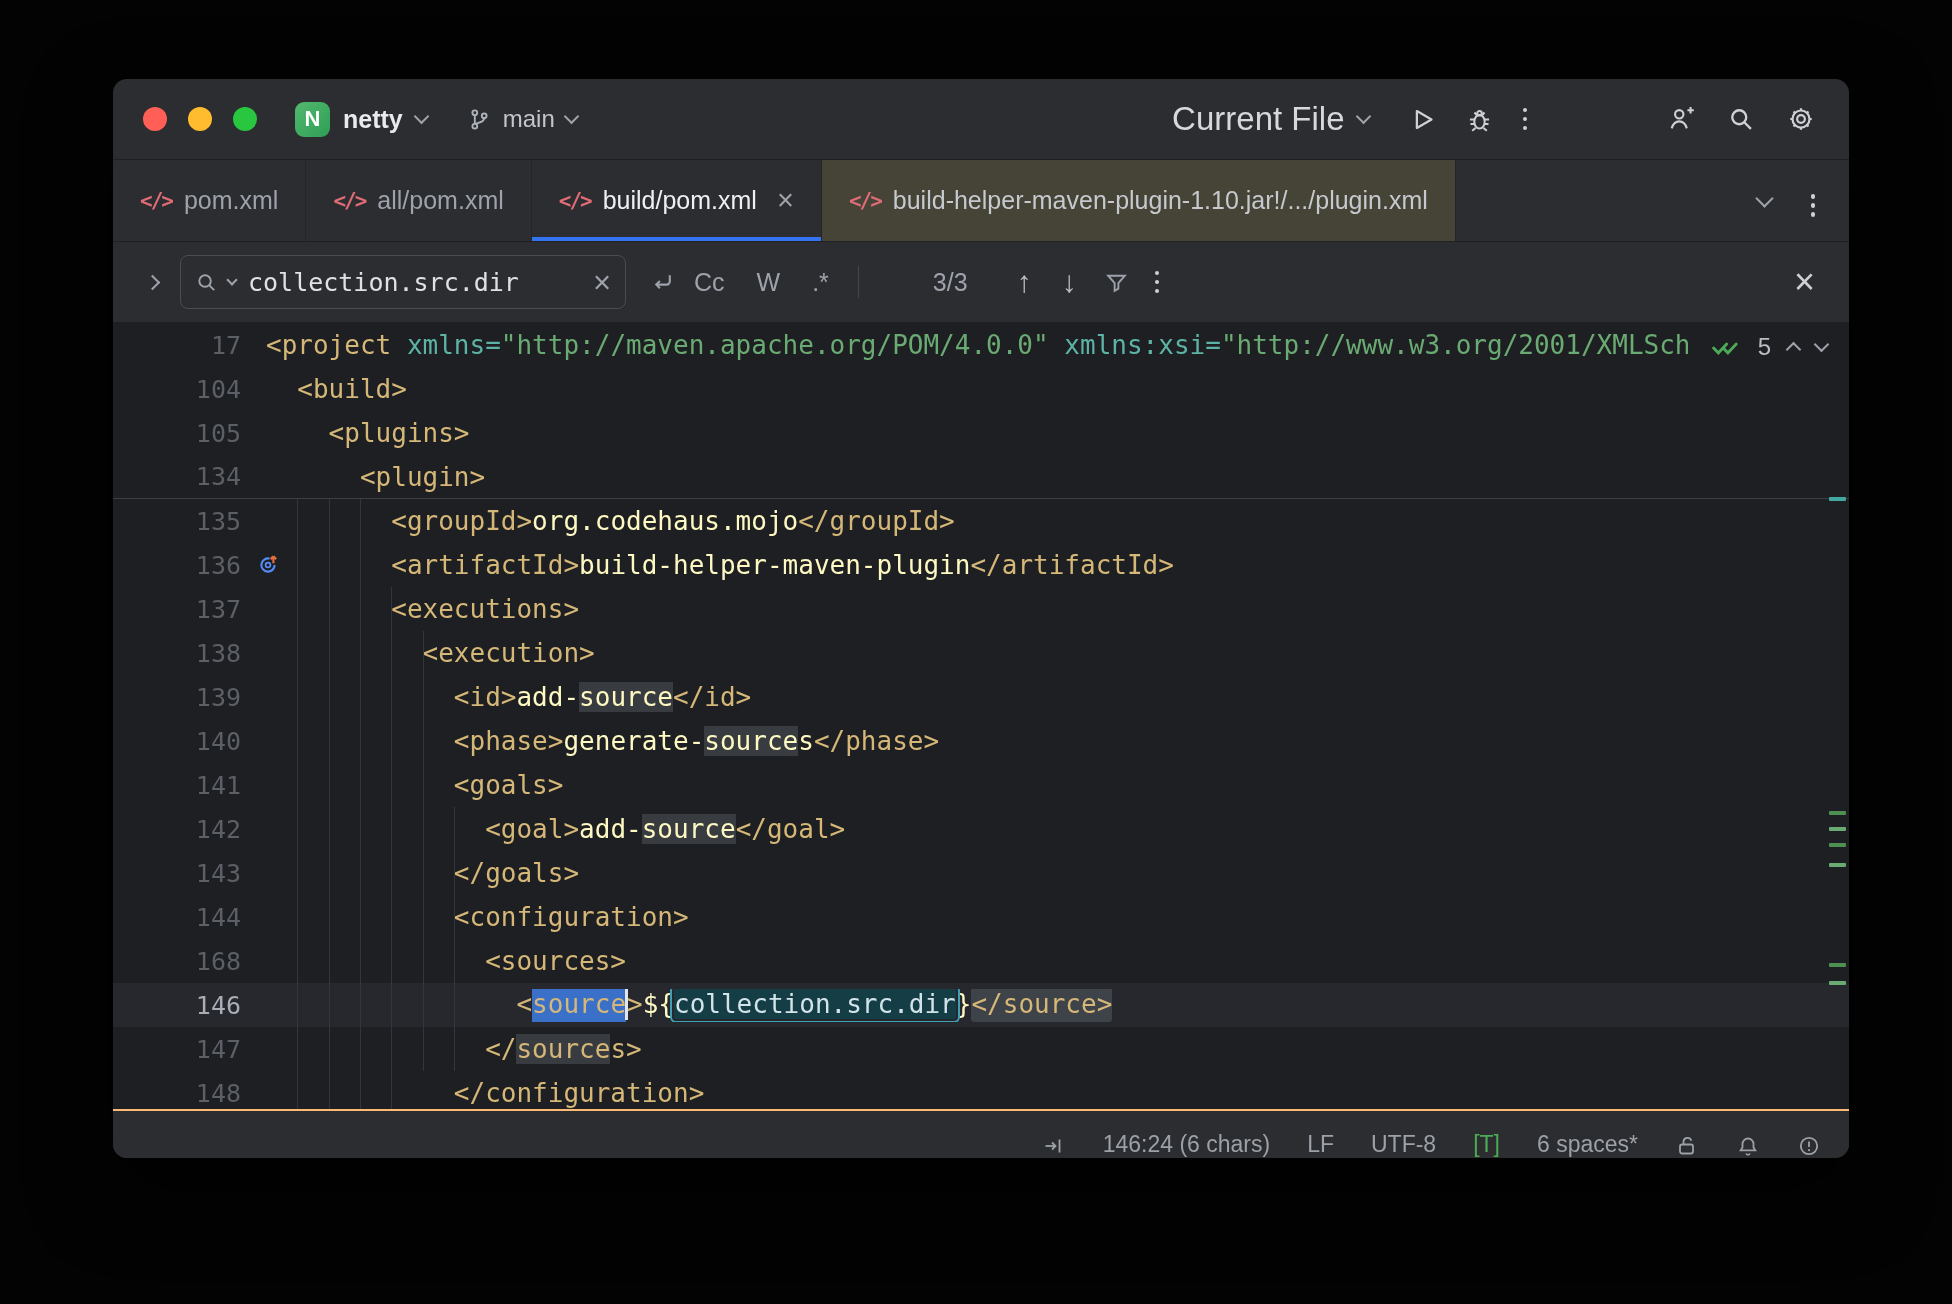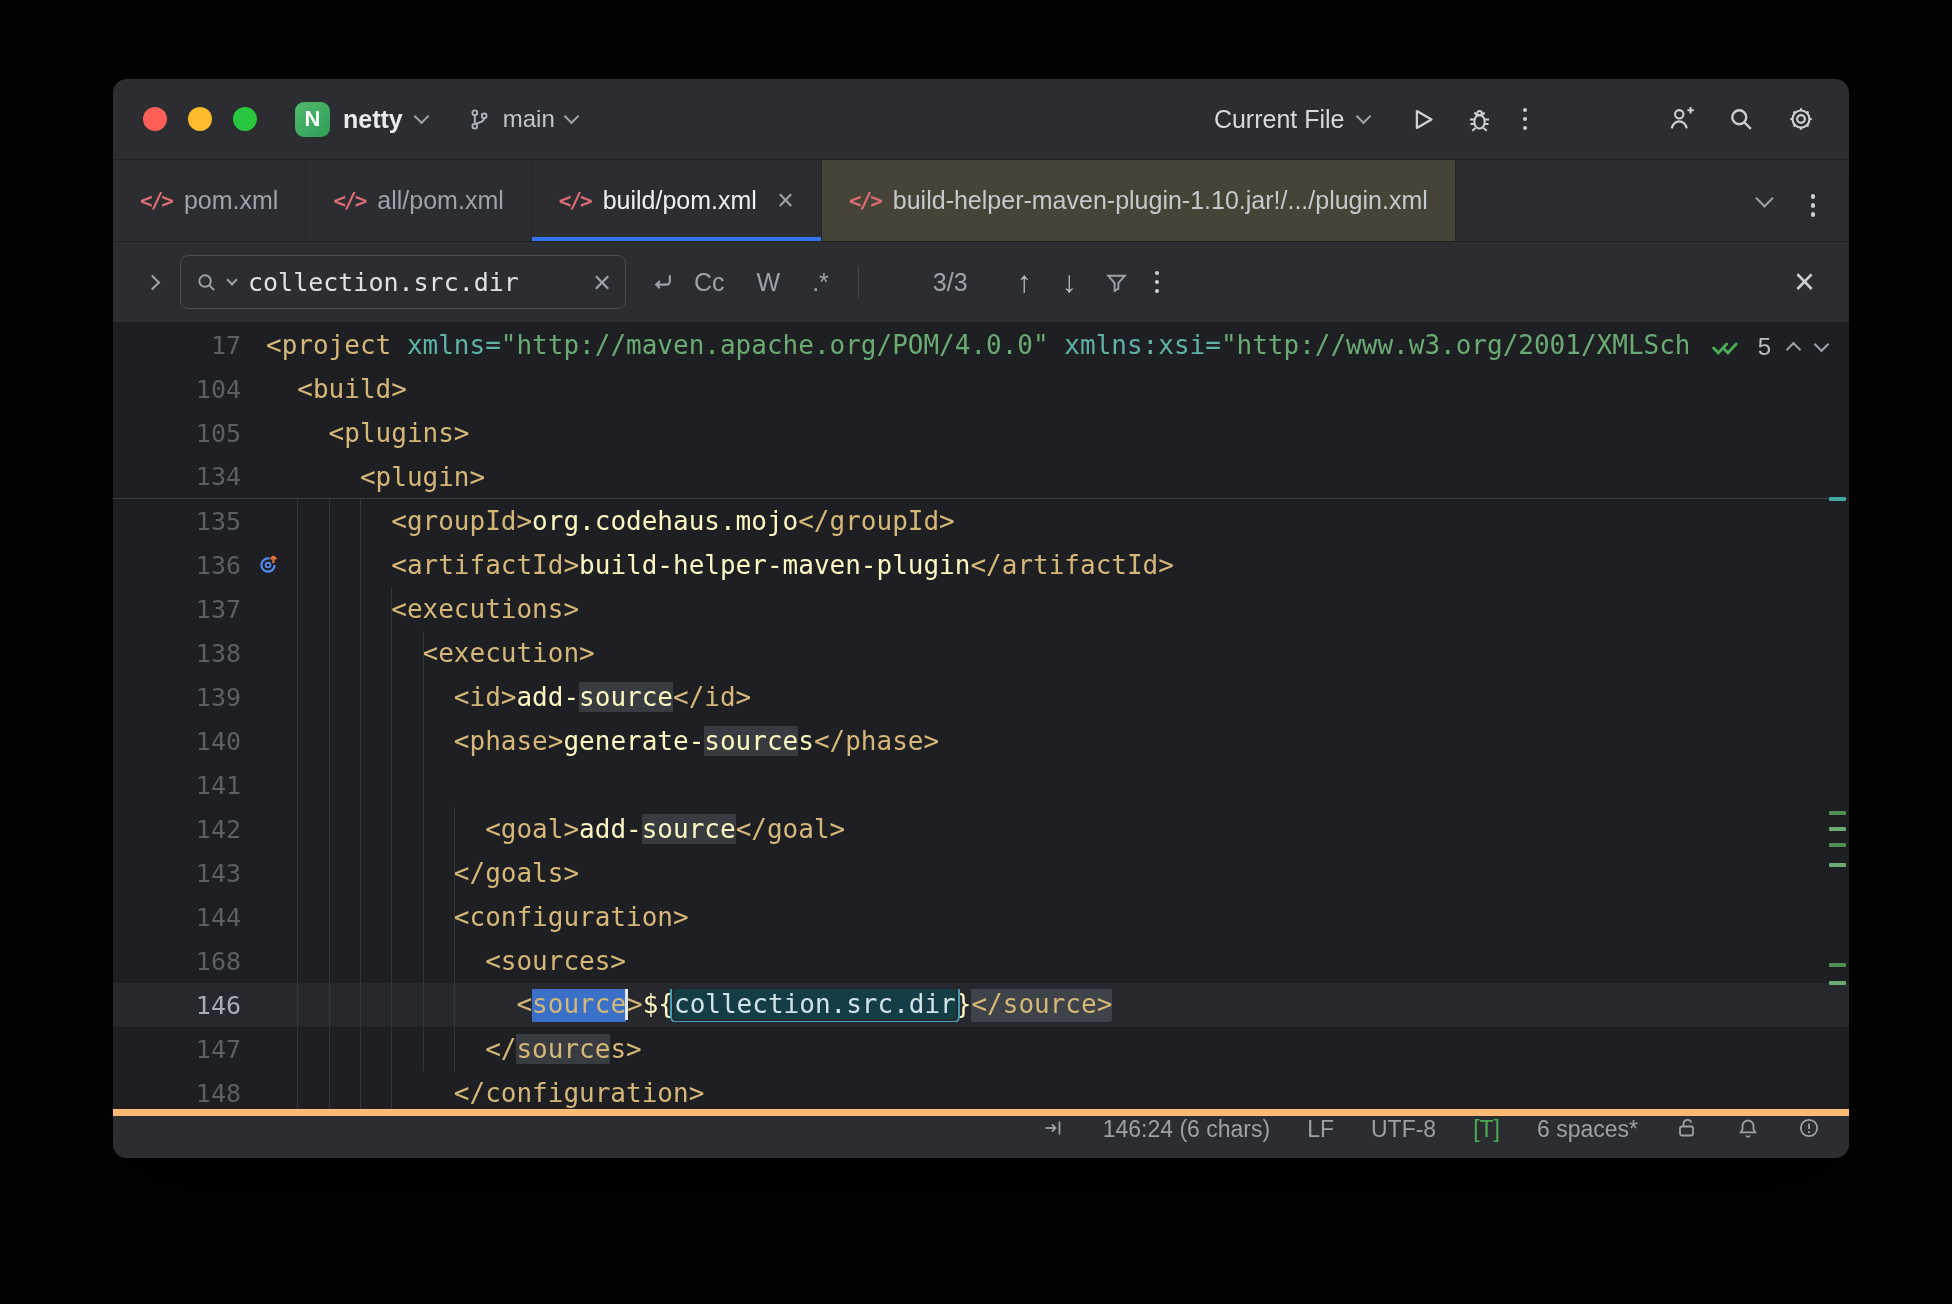--- a/index.html
+++ b/index.html
@@ -13,21 +13,21 @@
   .tl.red{background:#ff5f57}.tl.yellow{background:#febc2e}.tl.green{background:#29c73f}
   .proj{display:flex;align-items:center;gap:13px;padding:0 12px;}
   .pbadge{width:35px;height:35px;border-radius:9px;background:linear-gradient(135deg,#53b86e,#2f9e56);color:#fff;font-weight:700;font-size:22px;display:flex;align-items:center;justify-content:center;}
   .ptext{color:#e8eaee;font-size:25px;font-weight:600;}
   .chev{display:inline-block;width:9px;height:9px;border-right:2.4px solid currentColor;border-bottom:2.4px solid currentColor;transform:rotate(45deg);color:#9da2ab;margin-top:-5px;}
   .chev.right{transform:rotate(-45deg);}
   .chev.up{transform:rotate(-135deg);margin-top:5px;}
   .chev.small{width:6px;height:6px;border-width:2px;}
   .branch{display:flex;align-items:center;gap:11px;margin-left:28px;color:#c2c6cc;font-size:24px;}
   .tspacer{flex:1;}
-  .runconf{display:flex;align-items:center;gap:13px;color:#d6d8dd;font-size:25px;margin-right:40px;}
+  .runconf{display:flex;align-items:center;gap:13px;color:#d6d8dd;font-size:33px;margin-right:40px;}
   .tbtn{display:flex;align-items:center;justify-content:center;margin-right:30px;}
   .kebab{display:inline-flex;flex-direction:column;gap:4.5px;}
   .kebab i{width:4.5px;height:4.5px;border-radius:50%;background:#ced0d6;}
   .tactions{display:flex;align-items:center;gap:32px;padding-right:34px;margin-left:110px;}
 
   
   .tabbar{position:absolute;top:81px;left:0;right:0;height:82px;display:flex;align-items:stretch;background:#2b2d30;border-bottom:1px solid #1e2022;box-sizing:border-box;}
   .tabs{display:flex;align-items:stretch;}
   .tab{display:flex;align-items:center;gap:12px;padding:0 27px;font-size:25px;color:#9da2ab;position:relative;border-right:1px solid #232528;white-space:nowrap;}
   .tab.active{color:#eef0f3;}
@@ -69,21 +69,21 @@
   .txt,.pln{color:#fef9c3;}
   .match{background:rgba(130,136,146,.27);border-radius:3px;padding:3px 0;}
   .cur-match{background:#153d46;outline:2px solid #3f9fb5;outline-offset:2px;border-radius:2px;color:#d2e4e9;}
   .sel{background:#3a70c8;padding:4px 0;border-radius:2px;}
   .caret{display:inline-block;width:3px;height:33px;background:#e3e5e9;vertical-align:middle;margin:0 -1px;position:relative;top:-2px;}
   .guide{position:absolute;width:1px;background:#33363c;z-index:3;pointer-events:none;}
   .inspections{position:absolute;top:3px;right:12px;height:42px;display:flex;align-items:center;gap:17px;background:#1e1f22;padding:0 10px 0 22px;z-index:5;color:#b9bdc4;font-size:24px;}
   .smark{position:absolute;right:3px;width:17px;height:4px;border-radius:1px;z-index:6;}
 
   
-  .statusbar{position:absolute;left:0;right:0;bottom:0;height:49px;background:#2b2d30;border-top:7px solid #fdba74;display:flex;align-items:flex-start;justify-content:flex-end;gap:37px;padding:0 28px;box-sizing:border-box;color:#9ca1a8;font-size:23px;}
+  .statusbar{position:absolute;left:0;right:0;bottom:0;height:49px;background:#2b2d30;border-top:2px solid #fdba74;display:flex;align-items:flex-end;justify-content:flex-end;gap:37px;padding:0 28px;box-sizing:border-box;color:#9ca1a8;font-size:23px;}
   .sb-green{color:#4dab57;}
   .sbicon{display:flex;align-items:center;}
 </style>
 </head>
 <body>
 
 <div class="screen">
   <div class="window">
 
     <div class="titlebar">
@@ -312,20 +312,21 @@
               <span class="lnum">140</span>
               <span class="gslot"></span>
             </div>
             <div class="code"><span class="sg tagc">            &lt;phase&gt;</span><span class="sg txt">generate-</span><span class="sg txt match">source</span><span class="sg txt">s</span><span class="sg tagc">&lt;/phase&gt;</span></div>
           </div>
           <div class="code-row">
             <div class="gutter">
               <span class="lnum">141</span>
               <span class="gslot"></span>
             </div>
+            <div class="code"><span class="sg tagc">            &lt;goals&gt;</span></div>
           </div>
           <div class="code-row">
             <div class="gutter">
               <span class="lnum">142</span>
               <span class="gslot"></span>
             </div>
             <div class="code"><span class="sg tagc">              &lt;goal&gt;</span><span class="sg txt">add-</span><span class="sg txt match">source</span><span class="sg tagc">&lt;/goal&gt;</span></div>
           </div>
           <div class="code-row">
             <div class="gutter">

